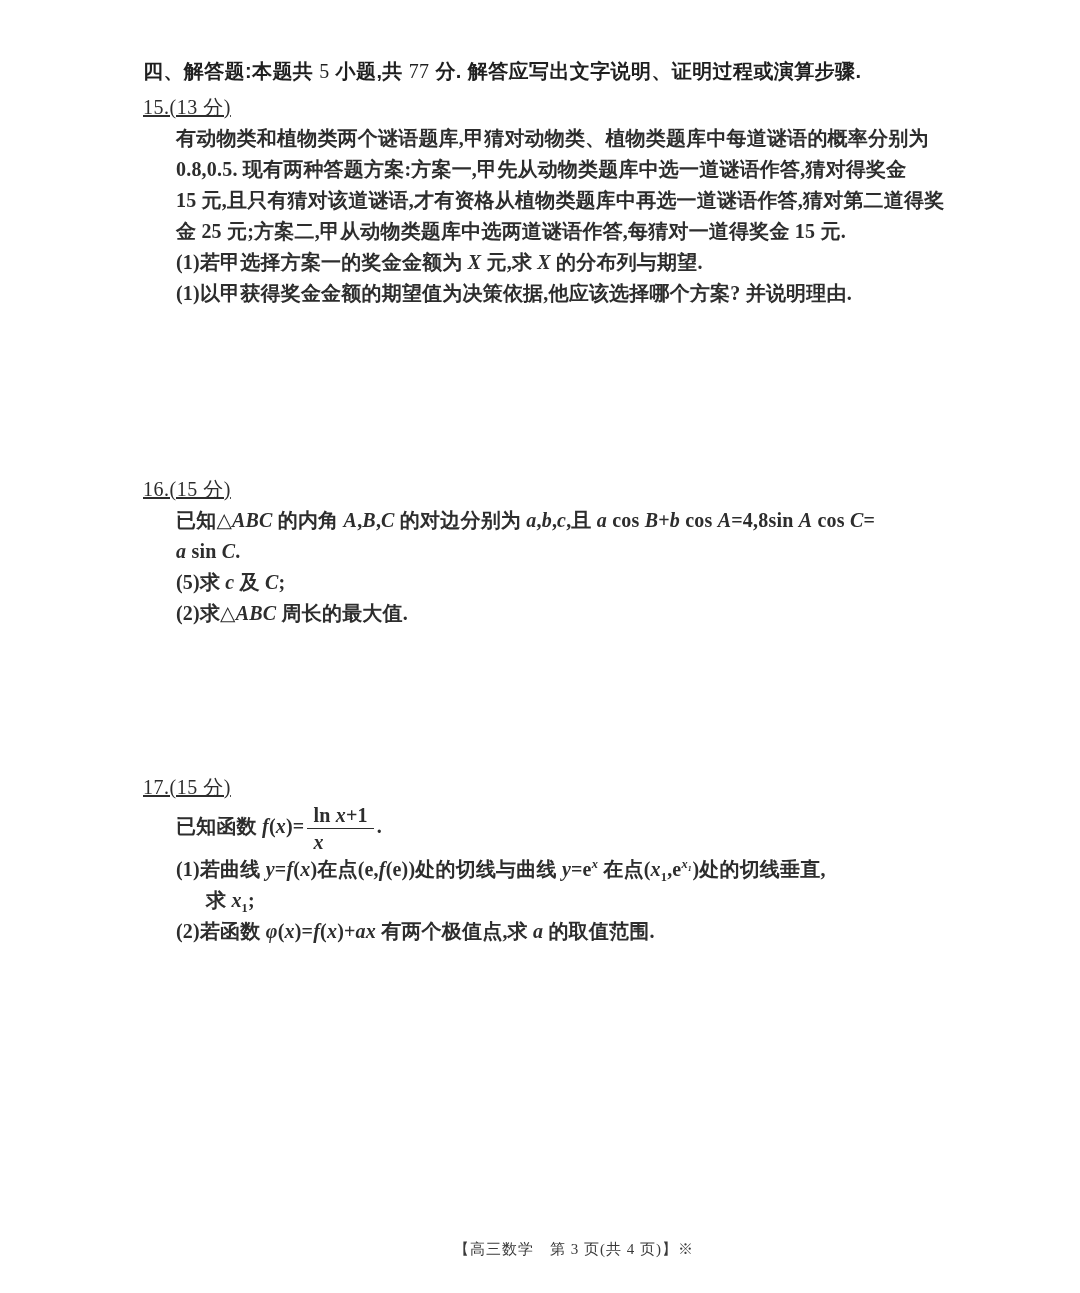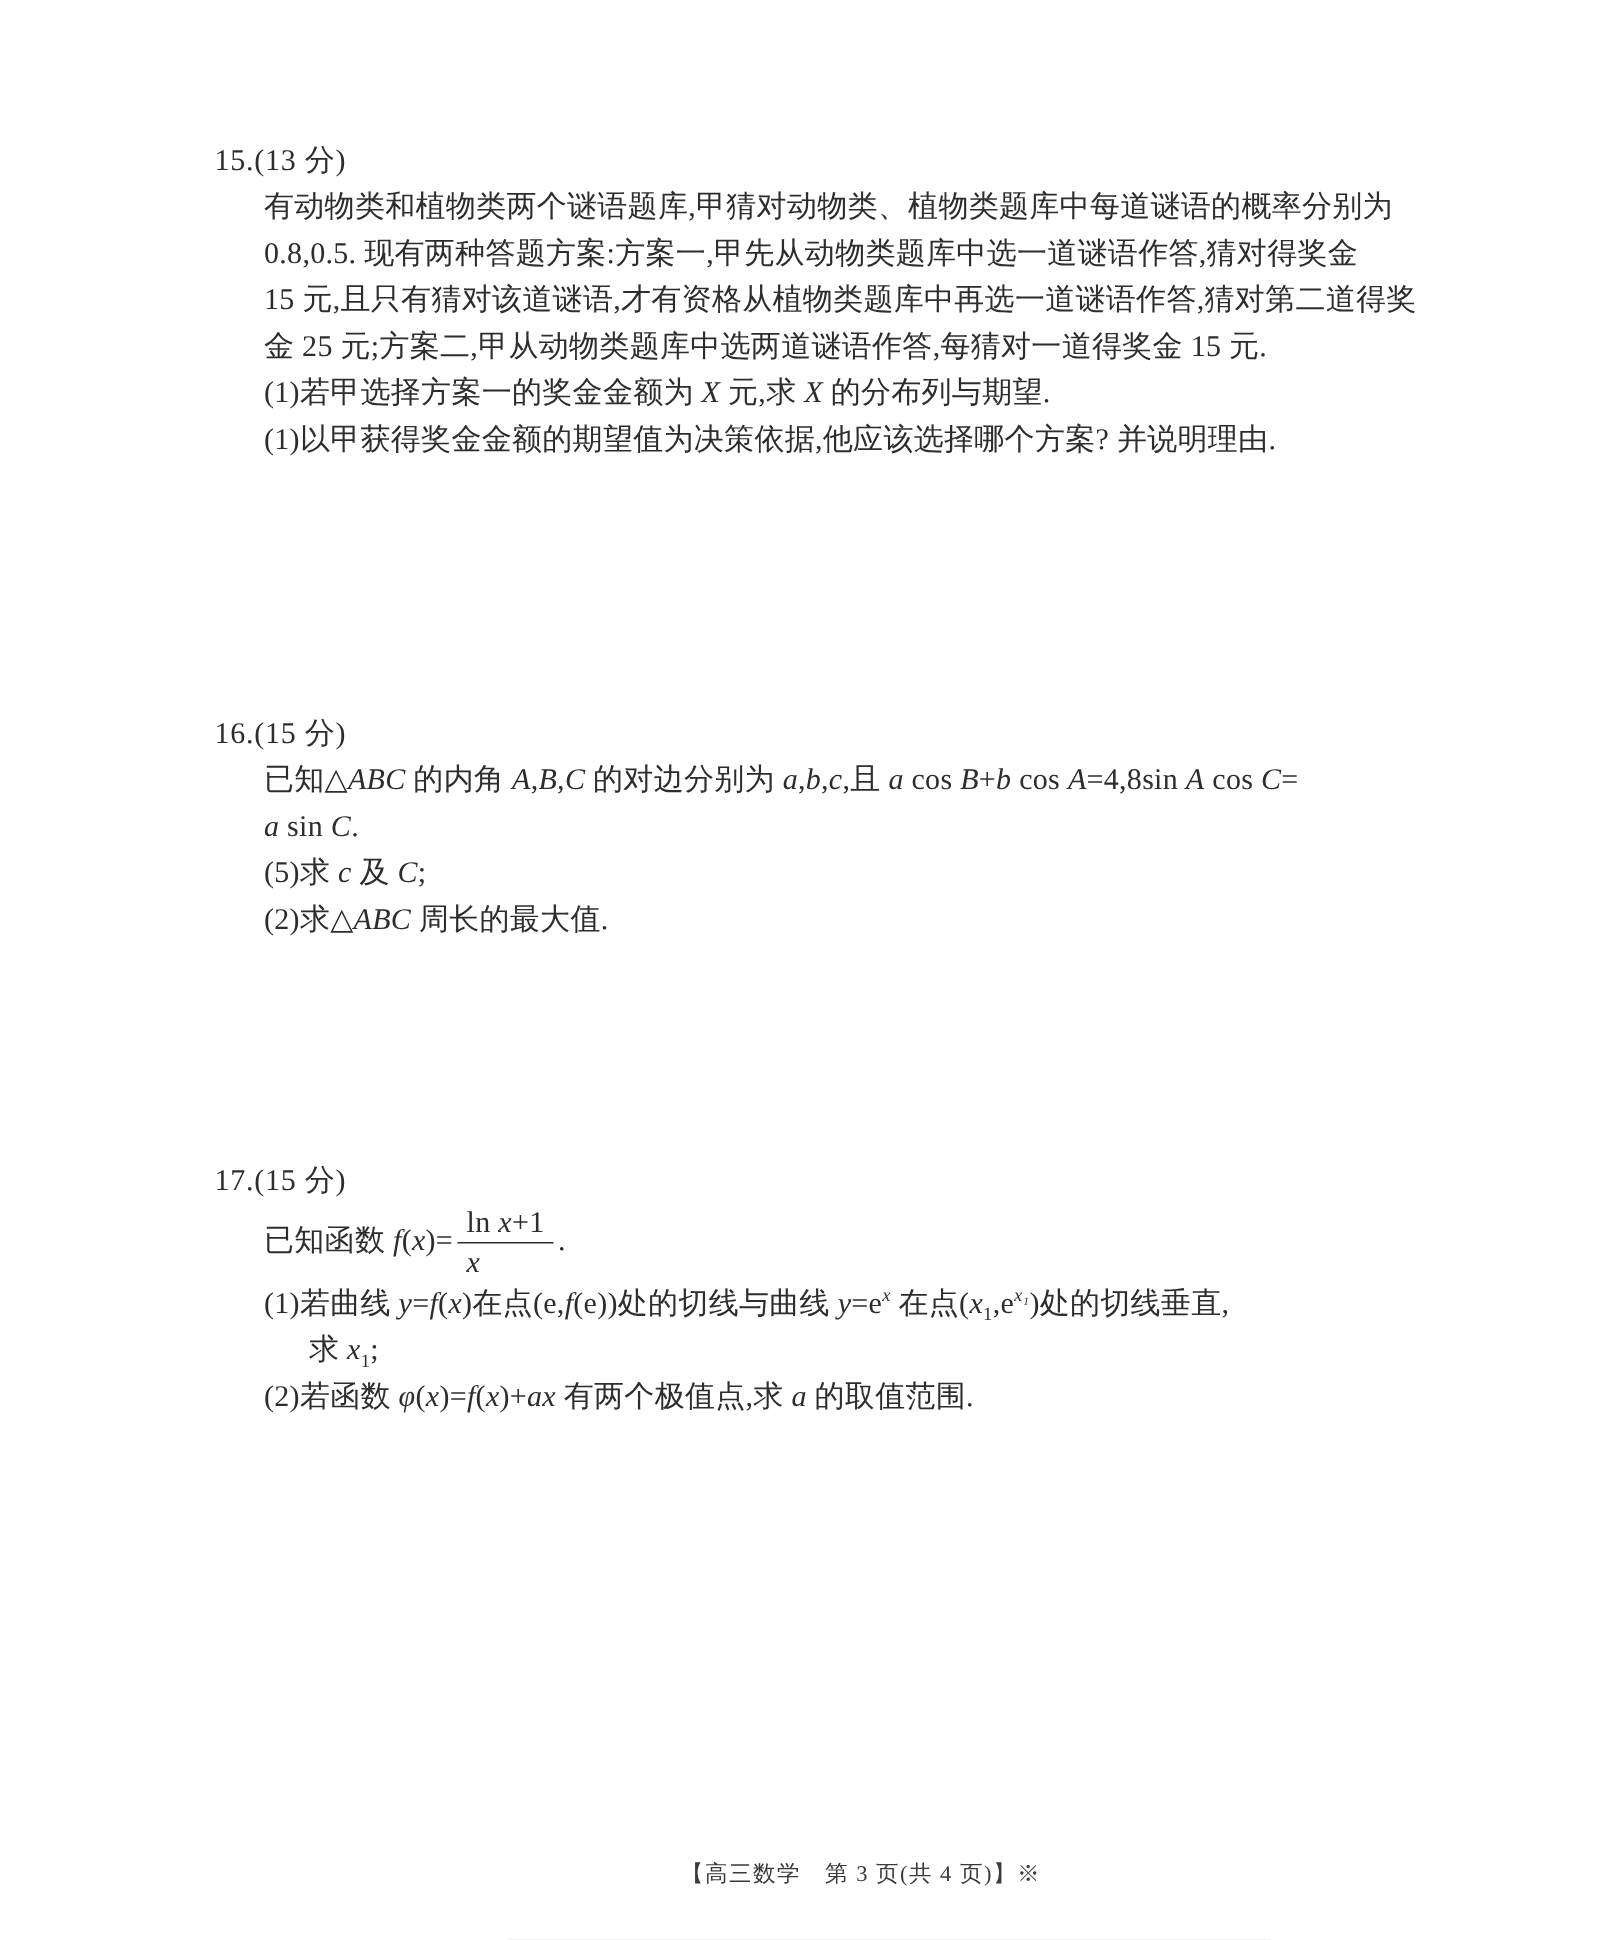--- a/index.html
+++ b/index.html
@@ -12,40 +12,41 @@
   .hdr {
     position:absolute; left:143px; top:58px; width:820px;
     font-family:"Liberation Sans","DejaVu Sans",sans-serif;
     font-weight:700; font-size:20px; letter-spacing:0.4px; color:#1f1f1f;
   }
   .hdr .sn { font-family:"Liberation Serif","DejaVu Serif",serif; font-weight:400; }
   .q { position:absolute; left:143px; width:805px; font-size:20px; line-height:31px; }
   .q-15 { top:92px; }
   .q-16 { top:474px; }
   .q-17 { top:772px; }
-  .qnum { letter-spacing:0.5px; }
+  .qnum { letter-spacing:0.5px;text-decoration:underline; }
   .q-lines { padding-left:33px; }
-  .line { min-height:31px; letter-spacing:0.2px; }
+  .line { min-height:31px; letter-spacing:0.2px;font-weight:bold; }
   .line.ind { padding-left:30px; }
   .i { font-style:italic; font-family:"Liberation Serif","DejaVu Serif",serif; }
   sup { font-size:0.62em; vertical-align:super; line-height:0; }
   sub { font-size:0.62em; vertical-align:sub; line-height:0; }
   .frac { display:inline-block; vertical-align:middle; text-align:left; margin:0 3px; line-height:1.2; }
   .frac .fn { display:block; padding:0 6px 1px; border-bottom:1.6px solid #2d2d2d; }
   .frac .fd { display:block; padding:1px 6px 0; }
   .ftr {
     position:absolute; left:0; top:1240px; width:100%;
     text-align:center; font-size:15px; letter-spacing:1px; color:#3a3a3a;margin-left:34px;
   }
 </style>
 </head>
 <body>
 
 <div class="page">
 
+  <div class="hdr"><span>四、解答题:本题共 </span><span class="sn">5</span><span> 小题,共 </span><span class="sn">77</span><span> 分. 解答应写出文字说明、证明过程或演算步骤.</span></div>
 
   <div class="q q-15">
     <div class="qnum">15.(13 分)</div>
     <div class="q-lines">
         <div class="line"><span>有动物类和植物类两个谜语题库,甲猜对动物类、植物类题库中每道谜语的概率分别为</span></div>
         <div class="line"><span>0.8,0.5. 现有两种答题方案:方案一,甲先从动物类题库中选一道谜语作答,猜对得奖金</span></div>
         <div class="line"><span>15 元,且只有猜对该道谜语,才有资格从植物类题库中再选一道谜语作答,猜对第二道得奖</span></div>
         <div class="line"><span>金 25 元;方案二,甲从动物类题库中选两道谜语作答,每猜对一道得奖金 15 元.</span></div>
         <div class="line"><span>(1)若甲选择方案一的奖金金额为 </span><span class="i">X</span><span> 元,求 </span><span class="i">X</span><span> 的分布列与期望.</span></div>
         <div class="line"><span>(1)以甲获得奖金金额的期望值为决策依据,他应该选择哪个方案? 并说明理由.</span></div>

